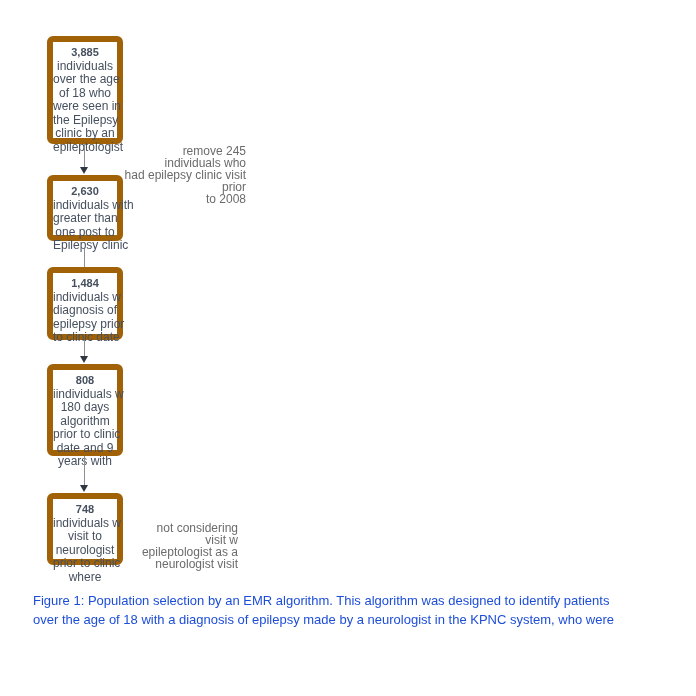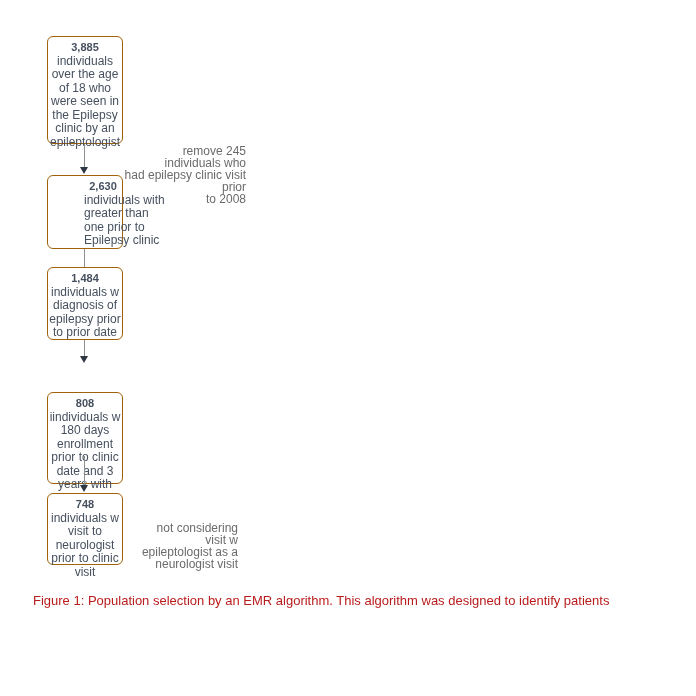--- a/index.html
+++ b/index.html
@@ -15,21 +15,21 @@
     background: #ffffff;
     overflow: hidden;
   }
   
   .flow-box {
     position: absolute;
     left: 47px;
     width: 76px;
     box-sizing: border-box;
     background: #ffffff;
-    border: 1px solid #a16207;
+    border: 6px solid #a16207;
     border-radius: 6px;
     color: #46505e;
     text-align: center;
     padding-top: 4px;
   }
   .box-num {
     font-size: 11px;
     font-weight: bold;
     line-height: 13.5px;
     white-space: nowrap;
@@ -64,21 +64,21 @@
     font-size: 12px;
     line-height: 12px;
     text-align: right;
   }
   
   .caption {
     position: absolute;
     left: 33px;
     top: 591px;
     width: 640px;
-    color: #b91c1c;
+    color: #1d4ed8;
     font-size: 13px;
     line-height: 19.3px;
   }
 </style>
 </head>
 <body>
 
 <div class="page">
 
   <div class="flow-box" style="top:36px;height:108px;">
@@ -95,72 +95,73 @@
   </div>
 
   <div class="connector with-arrow" style="top:144px;height:24px;"></div>
 
   <div class="annotation" style="left:124px;top:145px;width:122px;">
       <div>remove 245 individuals who</div>
       <div>had epilepsy clinic visit prior</div>
       <div>to 2008</div>
     </div>
 
-  <div class="flow-box" style="top:175px;height:74px;padding-left:36px;">
+  <div class="flow-box" style="top:175px;height:66px;">
     <div class="box-num">2,630</div>
     <div class="box-text">
         <div>individuals with</div>
         <div>greater than</div>
-        <div>one prior to</div>
+        <div>one post to</div>
         <div>Epilepsy clinic</div>
       </div>
   </div>
 
   <div class="connector" style="top:249px;height:18px;"></div>
 
   <div class="flow-box" style="top:267px;height:73px;">
     <div class="box-num">1,484</div>
     <div class="box-text">
         <div>individuals w</div>
         <div>diagnosis of</div>
         <div>epilepsy prior</div>
-        <div>to prior date</div>
+        <div>to clinic date</div>
       </div>
   </div>
 
   <div class="connector with-arrow" style="top:340px;height:17px;"></div>
 
-  <div class="flow-box" style="top:364px;height:92px;margin-top:28px;">
+  <div class="flow-box" style="top:364px;height:92px;">
     <div class="box-num">808</div>
     <div class="box-text">
         <div>iindividuals w</div>
         <div>180 days</div>
-        <div>enrollment</div>
+        <div>algorithm</div>
         <div>prior to clinic</div>
-        <div>date and 3</div>
+        <div>date and 9</div>
         <div>years with</div>
       </div>
   </div>
 
   <div class="connector with-arrow" style="top:456px;height:30px;"></div>
 
   <div class="flow-box" style="top:493px;height:72px;">
     <div class="box-num">748</div>
     <div class="box-text">
         <div>individuals w</div>
         <div>visit to</div>
         <div>neurologist</div>
         <div>prior to clinic</div>
-        <div>visit</div>
+        <div>where</div>
       </div>
   </div>
 
   <div class="annotation" style="left:138px;top:522px;width:100px;">
       <div>not considering visit w</div>
       <div>epileptologist as a</div>
       <div>neurologist visit</div>
     </div>
 
   <div class="caption">
       <div>Figure 1: Population selection by an EMR algorithm. This algorithm was designed to identify patients</div>
+      <div>over the age of 18  with a  diagnosis of epilepsy made by a neurologist in  the KPNC system, who were</div>
     </div>
 
 </div>
 
 </body></html>

